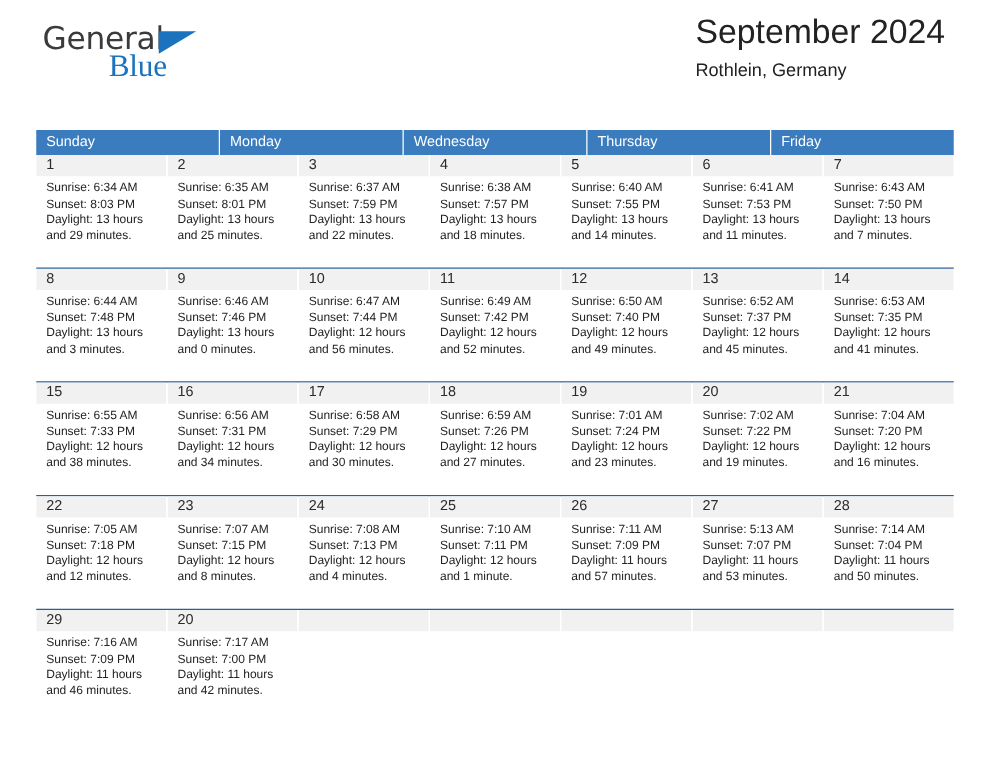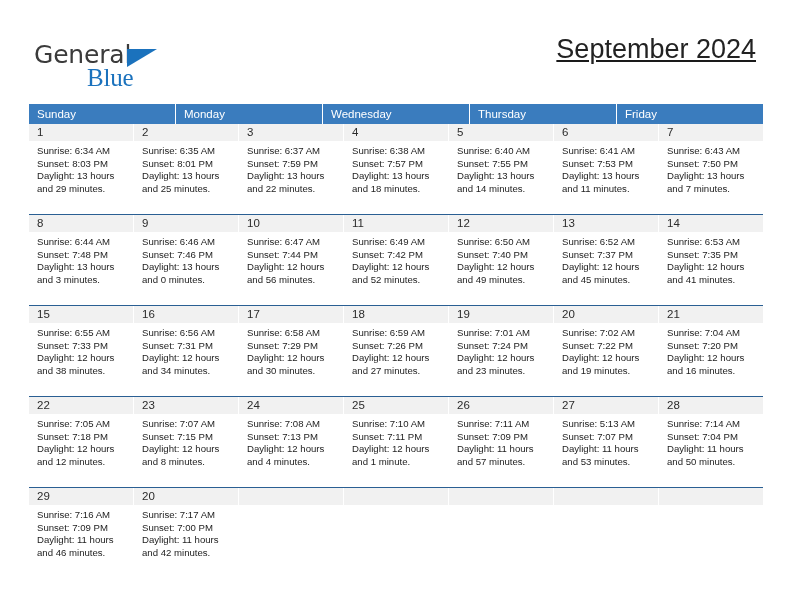--- a/index.html
+++ b/index.html
@@ -18,21 +18,21 @@
     position: relative;
     width: 792px;
     height: 612px;
     box-sizing: border-box;
   }
 
   
   .top {
     position: absolute;
     left: 0; right: 0;
-    top: 32px;
+    top: 8px;
     height: 72px;
   }
   .logo {
     position: absolute;
     left: 34px;
     top: 8px;
     width: 200px;
     height: 56px;
   }
   .logo-general {
@@ -59,21 +59,20 @@
     top: 9px;
     width: 0; height: 0;
     border-left: 30px solid #1b72bd;
     border-bottom: 18px solid transparent;
   }
   .title-wrap {
     position: absolute;
     right: 36px;
     top: 0;
     text-align: left;
-    text-decoration: underline;
   }
   .month-title {
     font-size: 27px;
     color: #222222;
     font-weight: 400;
     line-height: 34px;
     white-space: nowrap;
   }
   .location {
     font-size: 14.5px;
@@ -153,20 +152,21 @@
   <div class="top">
 
     <div class="logo">
       <span class="logo-general">General</span>
       <span class="logo-tri"></span>
       <span class="logo-blue">Blue</span>
     </div>
 
     <div class="title-wrap">
       <div class="month-title">September 2024</div>
+      <div class="location">Rothlein, Germany</div>
     </div>
 
   </div>
 
   <div class="calendar">
 
     <div class="weekday-row">
       <div class="weekday">Sunday</div>
       <div class="weekday">Monday</div>
       <div class="weekday">Wednesday</div>

